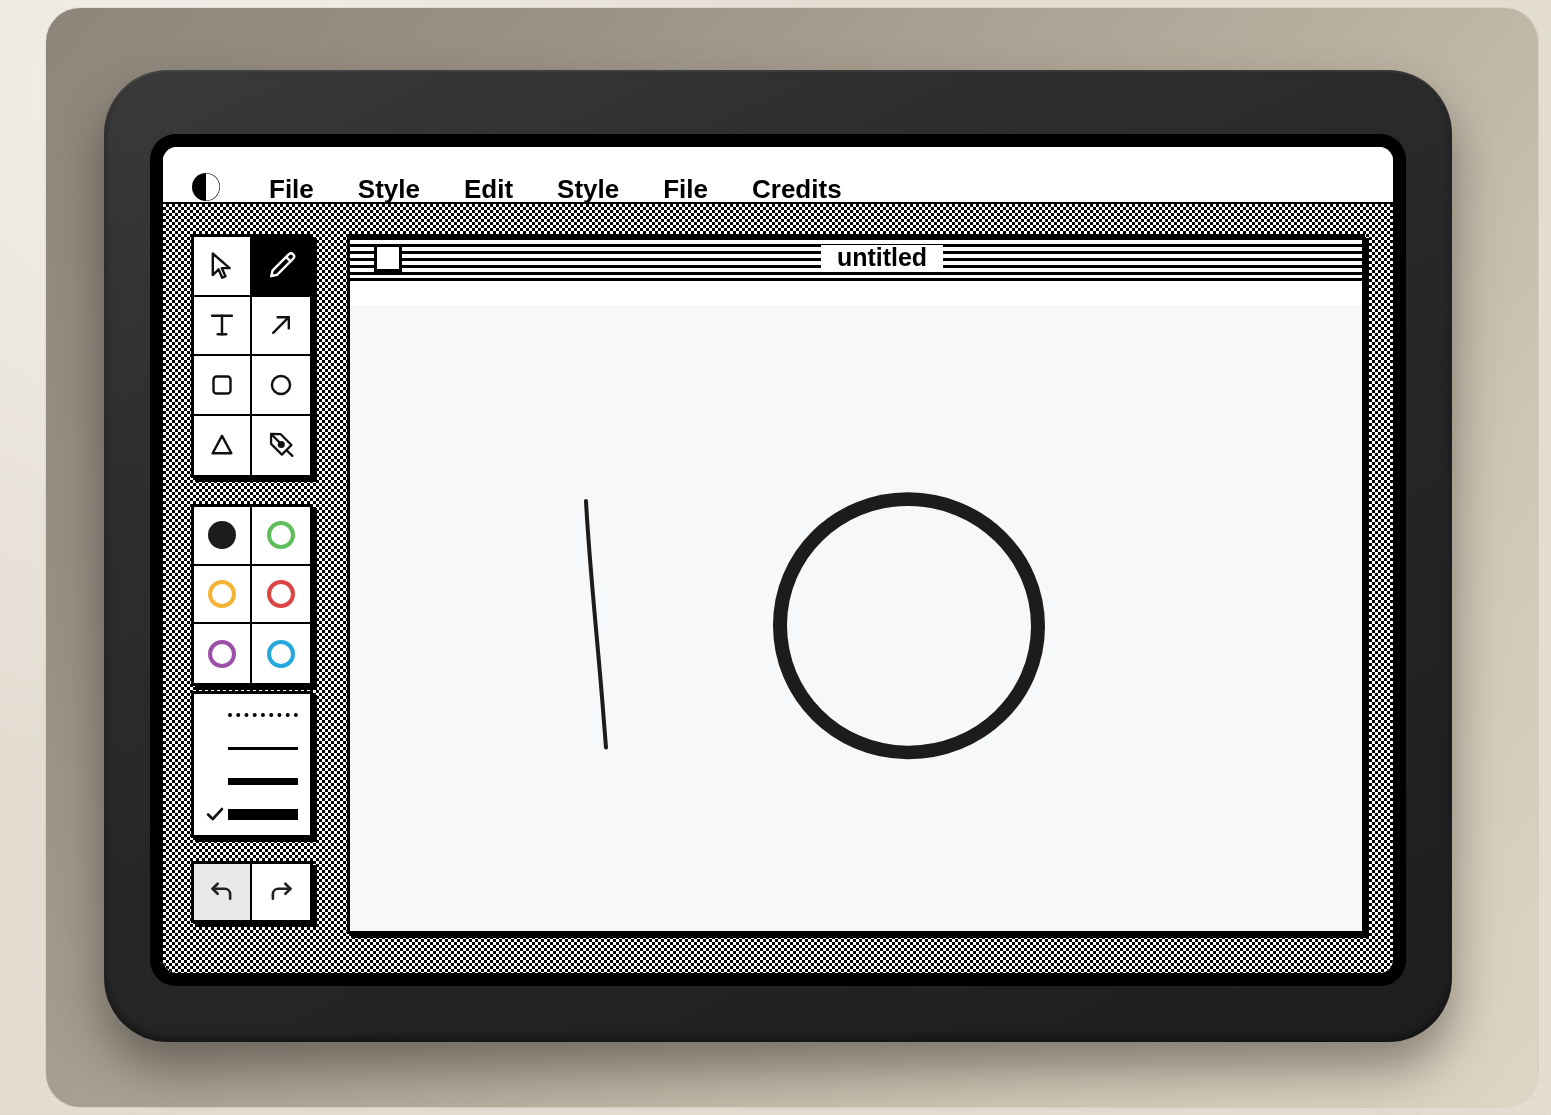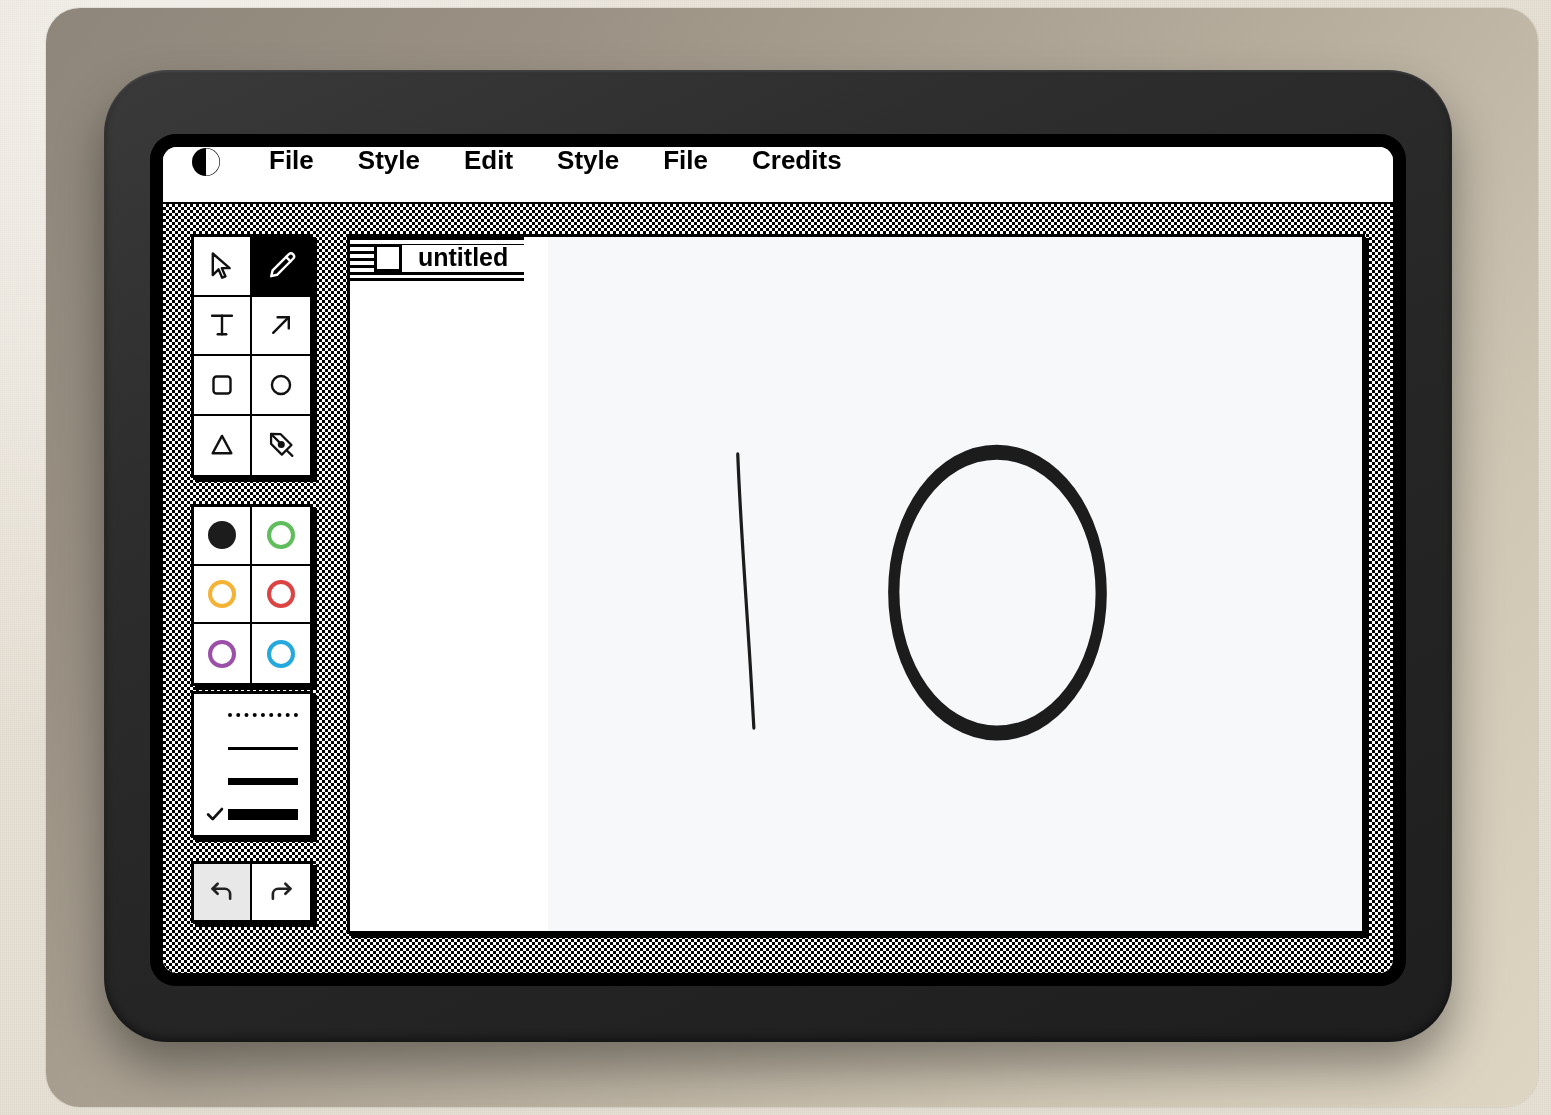--- a/index.html
+++ b/index.html
@@ -66,21 +66,21 @@
     overflow: hidden;
     background: #fff;
   }
 
   
   #menubar {
     position: relative;
     height: 57px;
     background: #ffffff;
     display: flex;
-    align-items: flex-start;
+    align-items: flex-end;
     padding-left: 28px;
     gap: 0;
     border-bottom: 2px solid #000;
   }
   #menubar .apple-icon {
     width: 30px; height: 30px;
     margin-right: 26px;
     flex: none;
   }
   #menubar .menu-item {
@@ -205,20 +205,21 @@
   #history-palette .hist-btn.dim { background: #e8e8e8; }
 
   
   #doc-window {
     left: 184px; top: 30px;
     width: 1018px; height: 700px;
     box-shadow: 4px 4px 0 0 #000;
     border: 3px solid #000;
     background: #fff;
     display: flex;
+    flex-direction: column;
     gap: 24px;
   }
   #titlebar {
     height: 44px;
     position: relative;
     display: flex;
     align-items: center;
     border-bottom: 3px solid #000;
     background:
       repeating-linear-gradient(

